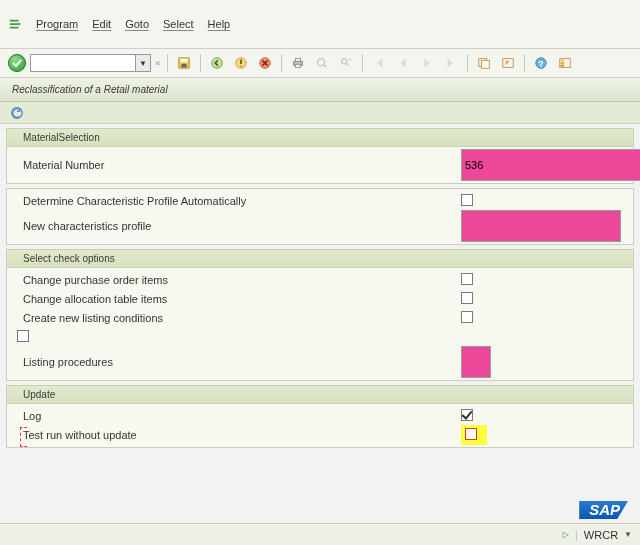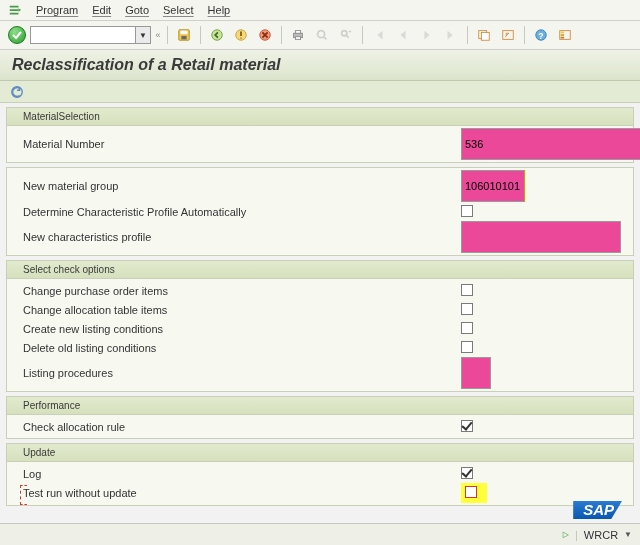--- a/index.html
+++ b/index.html
@@ -11,21 +11,21 @@
     color: #333;
     width: 640px;
     height: 545px;
     overflow: hidden;
     position: relative;
   }
   .menubar {
     display: flex;
     align-items: center;
     gap: 14px;
-    padding: 3px 8px;
+    padding: 17px 8px;
     background: #f5f5f0;
     border-bottom: 1px solid #d0d0c8;
     font-size: 11px;
   }
   .menubar .menu-icon {
     width: 14px; height: 14px;
     display: inline-flex; align-items: center; justify-content: center;
     color: #3a7a3a;
   }
   .menubar span.underlined { text-decoration: underline; text-decoration-color: #888; text-underline-offset: 2px; }
@@ -65,23 +65,23 @@
     width: 20px; height: 20px;
     display: inline-flex; align-items: center; justify-content: center;
     border-radius: 2px;
   }
   .tb-btn svg { width: 14px; height: 14px; }
   .tb-disabled svg { opacity: .35; }
   .title-bar {
     background: linear-gradient(#eef2e6, #dce4cc);
     border-bottom: 1px solid #c0c8b0;
     padding: 6px 12px;
-    font-size: 16px;
+    font-size: 10px;
     font-style: italic;
-    font-weight: bold;
+    font-weight: normal;
     color: #3a3a3a;
   }
   .subtoolbar {
     background: #e4ebd4;
     border-bottom: 1px solid #c8d0b8;
     padding: 4px 10px;
     height: 22px;
   }
   .subtoolbar .refresh {
     width: 14px; height: 14px; display:inline-block;
@@ -173,21 +173,21 @@
     border-top: 1px solid #c8c8c0;
     display: flex;
     align-items: center;
     justify-content: flex-end;
     gap: 6px;
     padding: 0 8px;
     font-size: 11px;
   }
   .sap-logo {
     position: absolute;
-    right: 18px;
+    right: 12px;
     bottom: 26px;
     font-weight: bold;
     font-style: italic;
     font-size: 15px;
     color: #fff;
     background: linear-gradient(#2a7bd1,#0a57b0);
     padding: 0px 8px 1px 10px;
     border-radius: 0;
     clip-path: polygon(0 0, 100% 0, 78% 100%, 0 100%);
   }
@@ -345,26 +345,20 @@
         <div class="row-ctrl">
           <input class="text-input wide" value="536" style="">
         </div>
       </div>
     </div>
   </div>
 
   <div class="section">
     <div class="section-body">
       <div class="row">
-        <div class="row-label">New material group</div>
-        <div class="row-ctrl">
-          <span class="hl"><input class="text-input" style="width: 64px;" value="106010101"></span>
-        </div>
-      </div>
-      <div class="row">
         <div class="row-label">Determine Characteristic Profile Automatically</div>
         <div class="row-ctrl"><span class="chk"></span></div>
       </div>
       <div class="row">
         <div class="row-label">New characteristics profile</div>
         <div class="row-ctrl"><input class="text-input med" value="" style=""></div>
       </div>
     </div>
   </div>
 
@@ -377,39 +371,29 @@
       </div>
       <div class="row">
         <div class="row-label">Change allocation table items</div>
         <div class="row-ctrl"><span class="chk"></span></div>
       </div>
       <div class="row">
         <div class="row-label">Create new listing conditions</div>
         <div class="row-ctrl"><span class="chk"></span></div>
       </div>
       <div class="row">
-        <div class="row-label">Delete old listing conditions</div>
         <div class="row-ctrl"><span class="chk"></span></div>
       </div>
       <div class="row">
         <div class="row-label">Listing procedures</div>
         <div class="row-ctrl"><input class="text-input small" value="" style=""></div>
       </div>
     </div>
   </div>
 
-  <div class="section">
-    <div class="section-header">Performance</div>
-    <div class="section-body">
-      <div class="row">
-        <div class="row-label">Check allocation rule</div>
-        <div class="row-ctrl"><span class="chk checked"></span></div>
-      </div>
-    </div>
-  </div>
 
   <div class="section">
     <div class="section-header">Update</div>
     <div class="section-body">
       <div class="row">
         <div class="row-label">Log</div>
         <div class="row-ctrl"><span class="chk checked"></span></div>
       </div>
       <div class="row">
         <div class="row-label"><span class="red-bracket">Test run without update</span></div>

